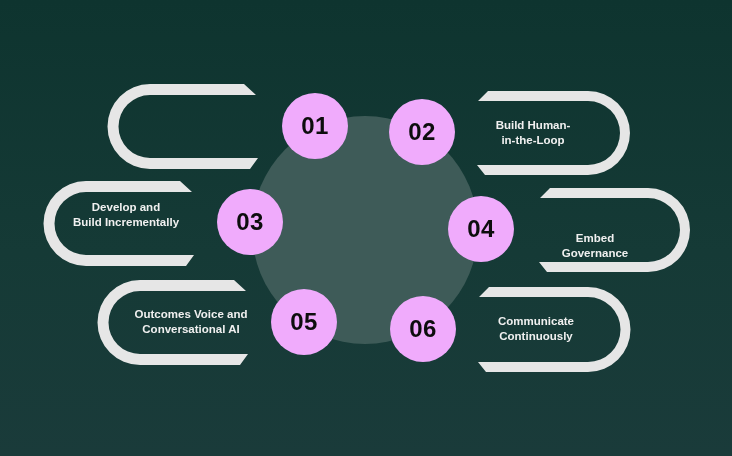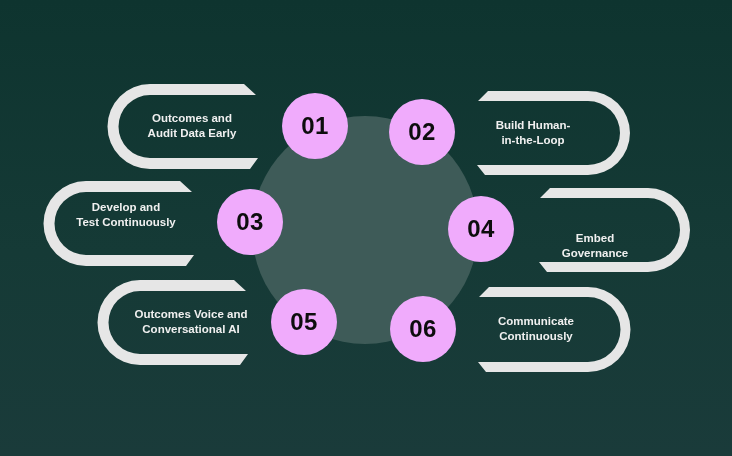--- a/index.html
+++ b/index.html
@@ -51,39 +51,35 @@
 
     <path fill="#e6e6e6" d="M86,181 L180,181 L192,192 L86,192 A31,31 0 0 0 86,255 L194,255 L186,266 L86,266 A42.5,42.5 0 0 1 86,181 Z"></path>
 
     <path fill="#e6e6e6" d="M550,188 L648,188 A42,42 0 0 1 648,272 L547,272 L539,262 L648,262 A32,32 0 0 0 648,198 L540,198 Z"></path>
 
     <path fill="#e6e6e6" d="M140,280 L234,280 L246,291 L140,291 A31,31 0 0 0 140,354 L248,354 L240,365 L140,365 A42.5,42.5 0 0 1 140,280 Z"></path>
 
     <path fill="#e6e6e6" d="M489,287 L588,287 A42.5,42.5 0 0 1 588,372 L486,372 L478,362 L588,362 A32.5,32.5 0 0 0 588,297 L479,297 Z"></path>
   </svg>
 
-  <div class="label" style="left:127px; top:111px; width:130px;">
-    <span>Outcomes and</span>
-    <span>Audit Data Early</span>
-  </div>
   <div class="badge" style="left:282px; top:93px;">
     <span>01</span>
   </div>
 
   <div class="label" style="left:468px; top:118px; width:130px;">
     <span>Build Human-</span>
     <span>in-the-Loop</span>
   </div>
   <div class="badge" style="left:389px; top:99px;align-items:center;">
     <span>02</span>
   </div>
 
   <div class="label" style="left:61px; top:200px; width:130px;">
     <span>Develop and</span>
-    <span>Test Continuously</span>
+    <span>Build Incrementally</span>
   </div>
   <div class="badge" style="left:217px; top:189px;">
     <span>03</span>
   </div>
 
   <div class="label" style="left:530px; top:231px; width:130px;">
     <span>Embed</span>
     <span>Governance</span>
   </div>
   <div class="badge" style="left:448px; top:196px;text-align:right;">

